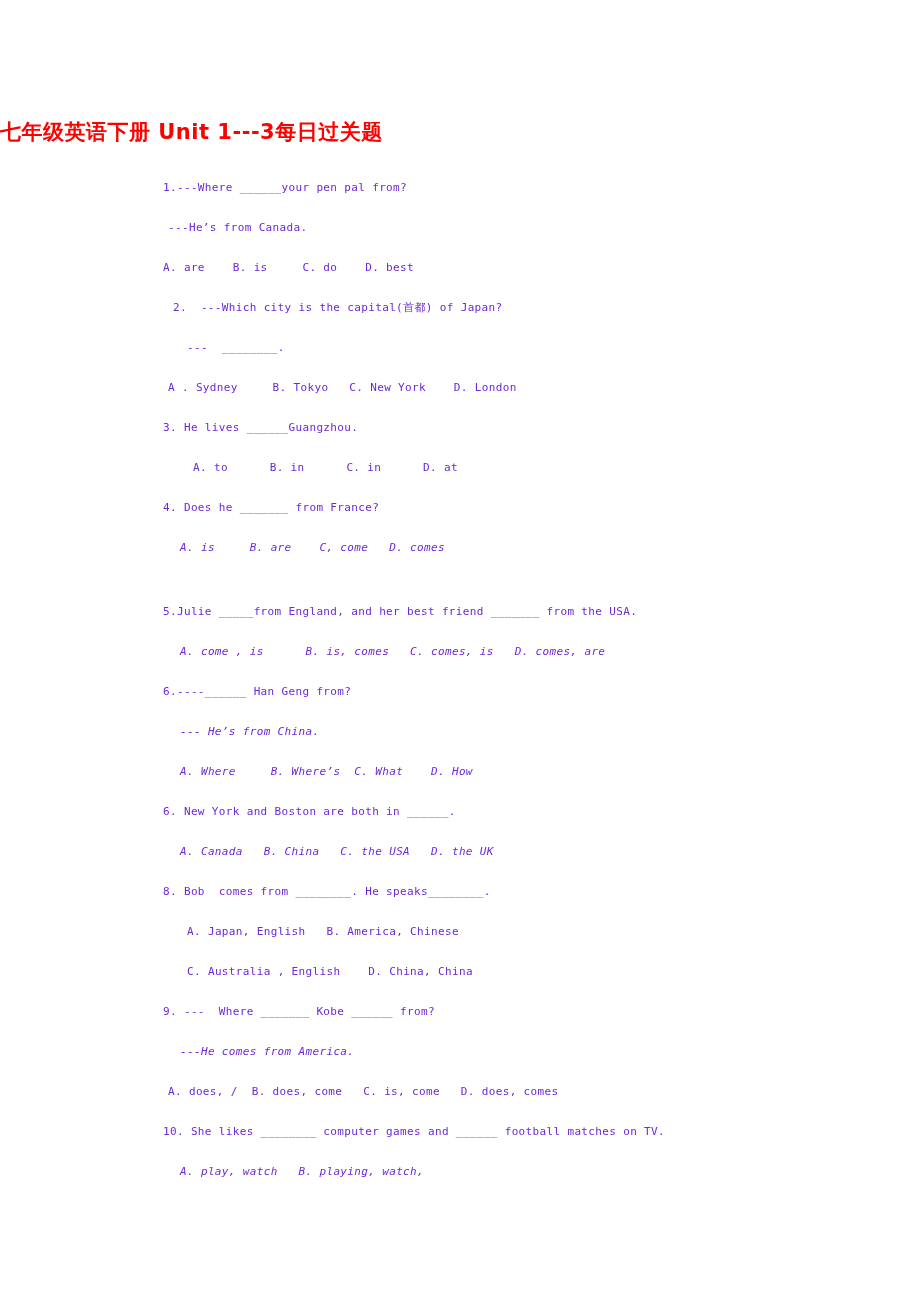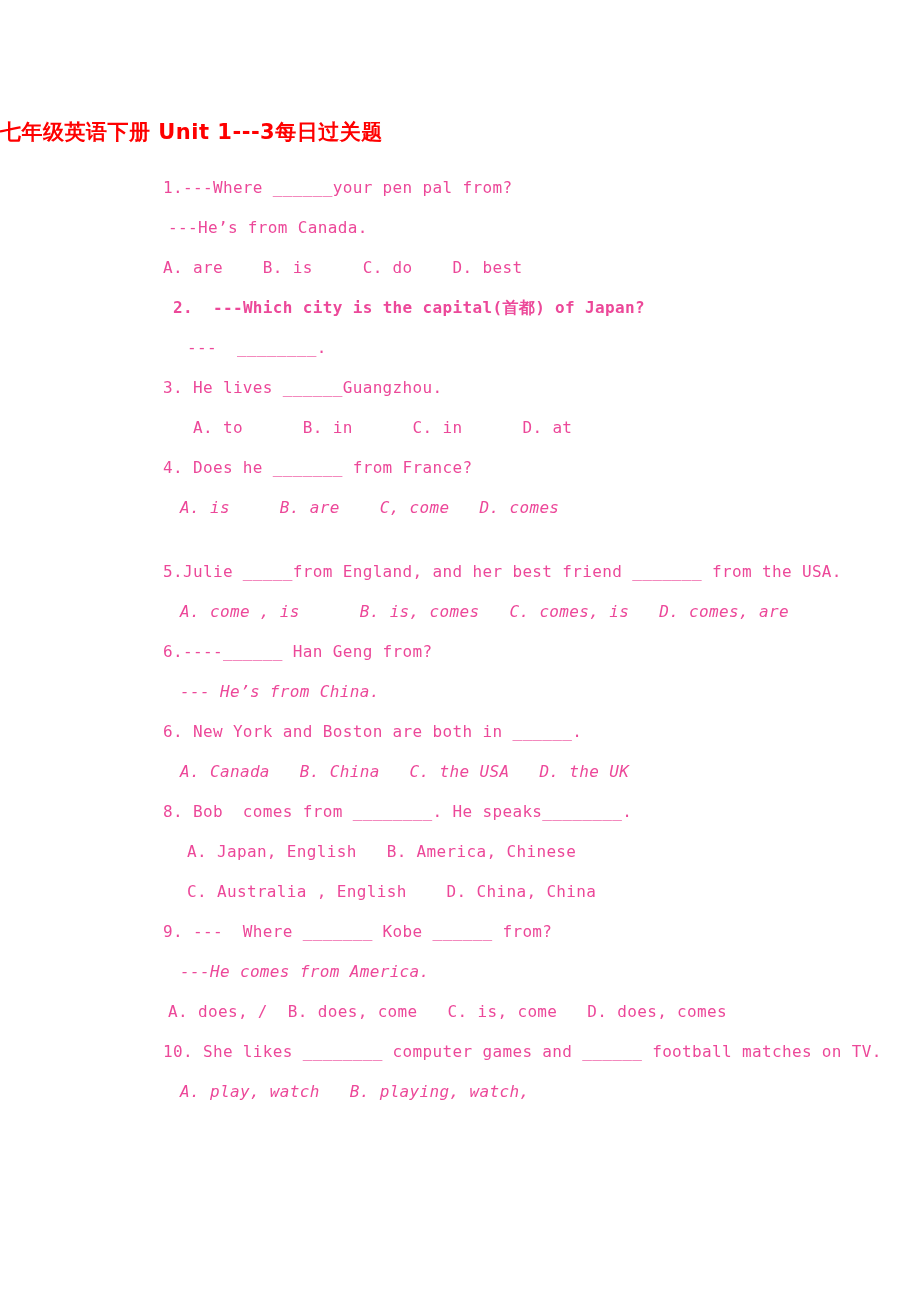--- a/index.html
+++ b/index.html
@@ -41,31 +41,31 @@
 
   .body-block {
     position: absolute;
     left: 163px;
     top: 168px;
     width: 700px;
   }
 
   .line {
     font-family: "DejaVu Sans Mono", "Liberation Mono", monospace;
-    font-size: 16px;
+    font-size: 11px;
     line-height: 40px;
-    color: #ec4899;
+    color: #6d28d9;
     white-space: pre;
     letter-spacing: 0.35px;
   }
 
   
   .ind-0  { padding-left: 0px; }
   .ind-1  { padding-left: 5px; }
-  .ind-2  { padding-left: 10px; font-weight: bold; }
+  .ind-2  { padding-left: 10px; }
   .ind-3  { padding-left: 17px; font-style: italic; }
   .ind-4  { padding-left: 24px; }
   .ind-5  { padding-left: 30px; }
 
   .gap-before { margin-top: 24px; }
 </style>
 </head>
 <body>
 
 <div class="page">
@@ -73,32 +73,34 @@
   <div class="doc-title">七年级英语下册 Unit 1---3每日过关题</div>
 
   <div class="body-block">
 
     <div class="line ind-0">1.---Where ______your pen pal from?</div>
     <div class="line ind-1">---He’s from Canada.</div>
     <div class="line ind-0">A. are    B. is     C. do    D. best</div>
 
     <div class="line ind-2">2.  ---Which city is the capital(首都) of Japan?</div>
     <div class="line ind-4">---  ________.</div>
+    <div class="line ind-1">A . Sydney     B. Tokyo   C. New York    D. London</div>
 
     <div class="line ind-0">3. He lives ______Guangzhou.</div>
     <div class="line ind-5">A. to      B. in      C. in      D. at</div>
 
     <div class="line ind-0">4. Does he _______ from France?</div>
     <div class="line ind-3">A. is     B. are    C, come   D. comes</div>
 
     <div class="line ind-0 gap-before">5.Julie _____from England, and her best friend _______ from the USA.</div>
     <div class="line ind-3">A. come , is      B. is, comes   C. comes, is   D. comes, are</div>
 
     <div class="line ind-0">6.----______ Han Geng from?</div>
     <div class="line ind-3">--- He’s from China.</div>
+    <div class="line ind-3">A. Where     B. Where’s  C. What    D. How</div>
 
     <div class="line ind-0">6. New York and Boston are both in ______.</div>
     <div class="line ind-3">A. Canada   B. China   C. the USA   D. the UK</div>
 
     <div class="line ind-0">8. Bob  comes from ________. He speaks________.</div>
     <div class="line ind-4">A. Japan, English   B. America, Chinese</div>
     <div class="line ind-4">C. Australia , English    D. China, China</div>
 
     <div class="line ind-0">9. ---  Where _______ Kobe ______ from?</div>
     <div class="line ind-3">---He comes from America.</div>

